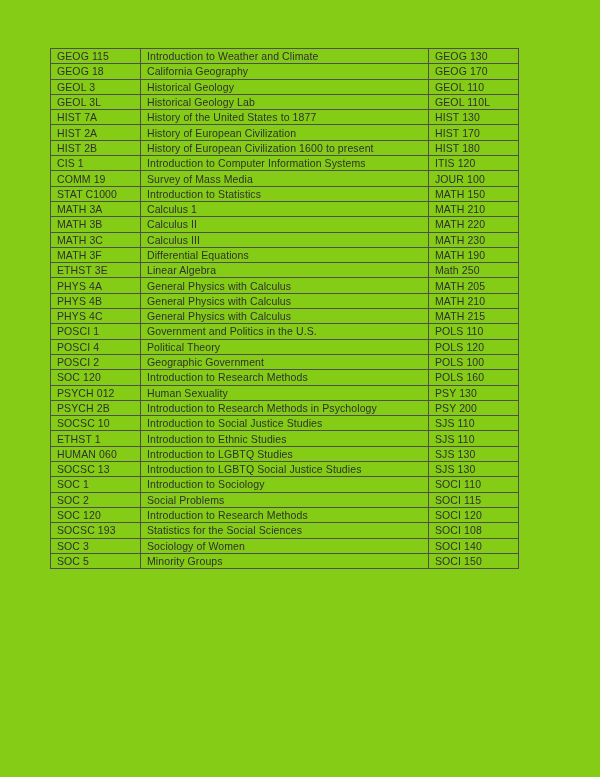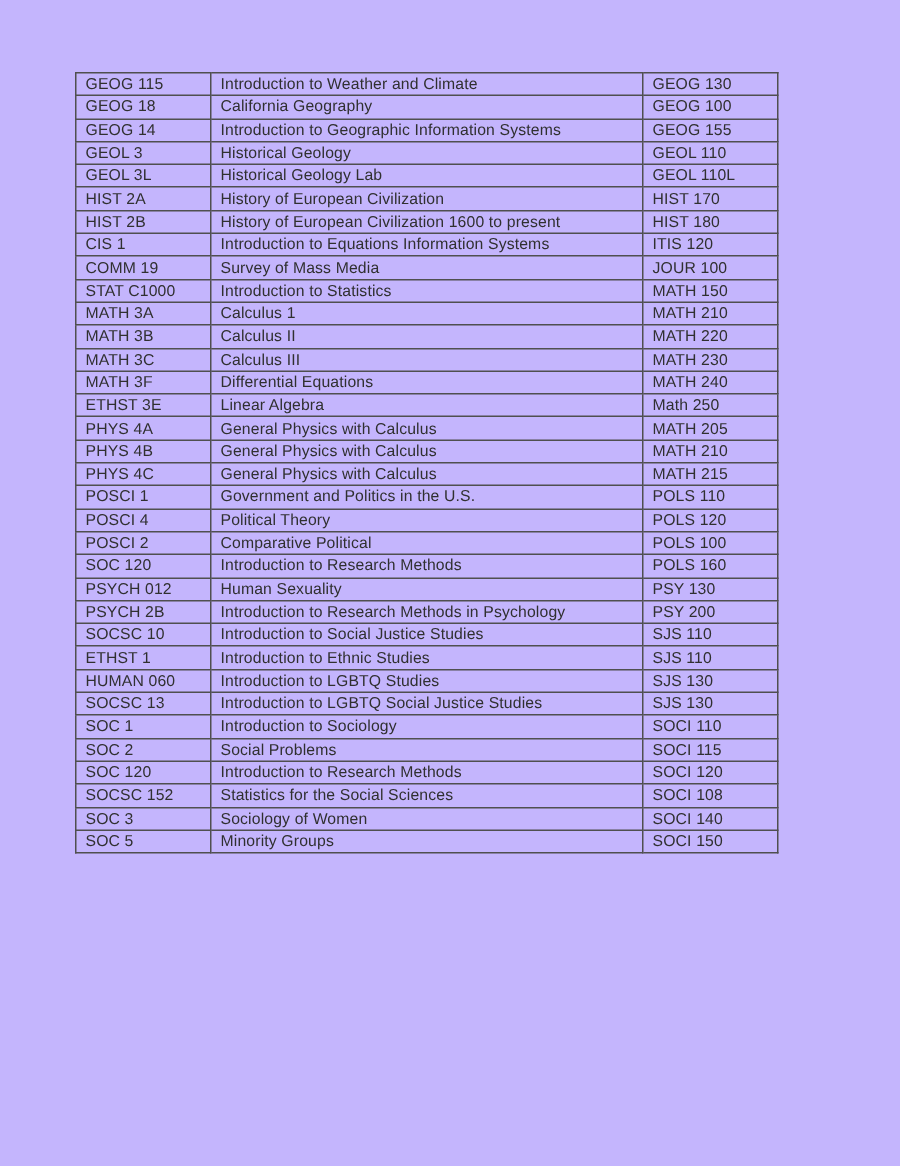--- a/index.html
+++ b/index.html
@@ -9,21 +9,21 @@
   body {
     width: 600px;
     height: 777px;
     position: relative;
     background: #ffffff;
     font-family: "Liberation Sans", sans-serif;
   }
   .page {
     position: absolute;
     inset: 0;
-    background: #c4b5fd;
+    background: #84cc16;
   }
   table.course-table {
     position: absolute;
     left: 50px;
     top: 48px;
     width: 468px;
     border-collapse: collapse;
     table-layout: fixed;
   }
   col.c1 { width: 90px; }
@@ -54,50 +54,50 @@
     </colgroup>
     <tbody id="table-body">
         <tr>
           <td>GEOG 115</td>
           <td>Introduction to Weather and Climate</td>
           <td>GEOG 130</td>
         </tr>
         <tr>
           <td>GEOG 18</td>
           <td>California Geography</td>
-          <td>GEOG 100</td>
-        </tr>
-        <tr>
-          <td>GEOG 14</td>
-          <td>Introduction to Geographic Information Systems</td>
-          <td>GEOG 155</td>
+          <td>GEOG 170</td>
         </tr>
         <tr>
           <td>GEOL 3</td>
           <td>Historical Geology</td>
           <td>GEOL 110</td>
         </tr>
         <tr>
           <td>GEOL 3L</td>
           <td>Historical Geology Lab</td>
           <td>GEOL 110L</td>
         </tr>
         <tr>
+          <td>HIST 7A</td>
+          <td>History of the United States to 1877</td>
+          <td>HIST 130</td>
+        </tr>
+        <tr>
           <td>HIST 2A</td>
           <td>History of European Civilization</td>
           <td>HIST 170</td>
         </tr>
         <tr>
           <td>HIST 2B</td>
           <td>History of European Civilization 1600 to present</td>
           <td>HIST 180</td>
         </tr>
         <tr>
           <td>CIS 1</td>
-          <td>Introduction to Equations Information Systems</td>
+          <td>Introduction to Computer Information Systems</td>
           <td>ITIS 120</td>
         </tr>
         <tr>
           <td>COMM 19</td>
           <td>Survey of Mass Media</td>
           <td>JOUR 100</td>
         </tr>
         <tr>
           <td>STAT C1000</td>
           <td>Introduction to Statistics</td>
@@ -114,21 +114,21 @@
           <td>MATH 220</td>
         </tr>
         <tr>
           <td>MATH 3C</td>
           <td>Calculus III</td>
           <td>MATH 230</td>
         </tr>
         <tr>
           <td>MATH 3F</td>
           <td>Differential Equations</td>
-          <td>MATH 240</td>
+          <td>MATH 190</td>
         </tr>
         <tr>
           <td>ETHST 3E</td>
           <td>Linear Algebra</td>
           <td>Math 250</td>
         </tr>
         <tr>
           <td>PHYS 4A</td>
           <td>General Physics with Calculus</td>
           <td>MATH 205</td>
@@ -148,21 +148,21 @@
           <td>Government and Politics in the U.S.</td>
           <td>POLS 110</td>
         </tr>
         <tr>
           <td>POSCI 4</td>
           <td>Political Theory</td>
           <td>POLS 120</td>
         </tr>
         <tr>
           <td>POSCI 2</td>
-          <td>Comparative Political</td>
+          <td>Geographic Government</td>
           <td>POLS 100</td>
         </tr>
         <tr>
           <td>SOC 120</td>
           <td>Introduction to Research Methods</td>
           <td>POLS 160</td>
         </tr>
         <tr>
           <td>PSYCH 012</td>
           <td>Human Sexuality</td>
@@ -202,21 +202,21 @@
           <td>SOC 2</td>
           <td>Social Problems</td>
           <td>SOCI 115</td>
         </tr>
         <tr>
           <td>SOC 120</td>
           <td>Introduction to Research Methods</td>
           <td>SOCI 120</td>
         </tr>
         <tr>
-          <td>SOCSC 152</td>
+          <td>SOCSC 193</td>
           <td>Statistics for the Social Sciences</td>
           <td>SOCI 108</td>
         </tr>
         <tr>
           <td>SOC 3</td>
           <td>Sociology of Women</td>
           <td>SOCI 140</td>
         </tr>
         <tr>
           <td>SOC 5</td>

